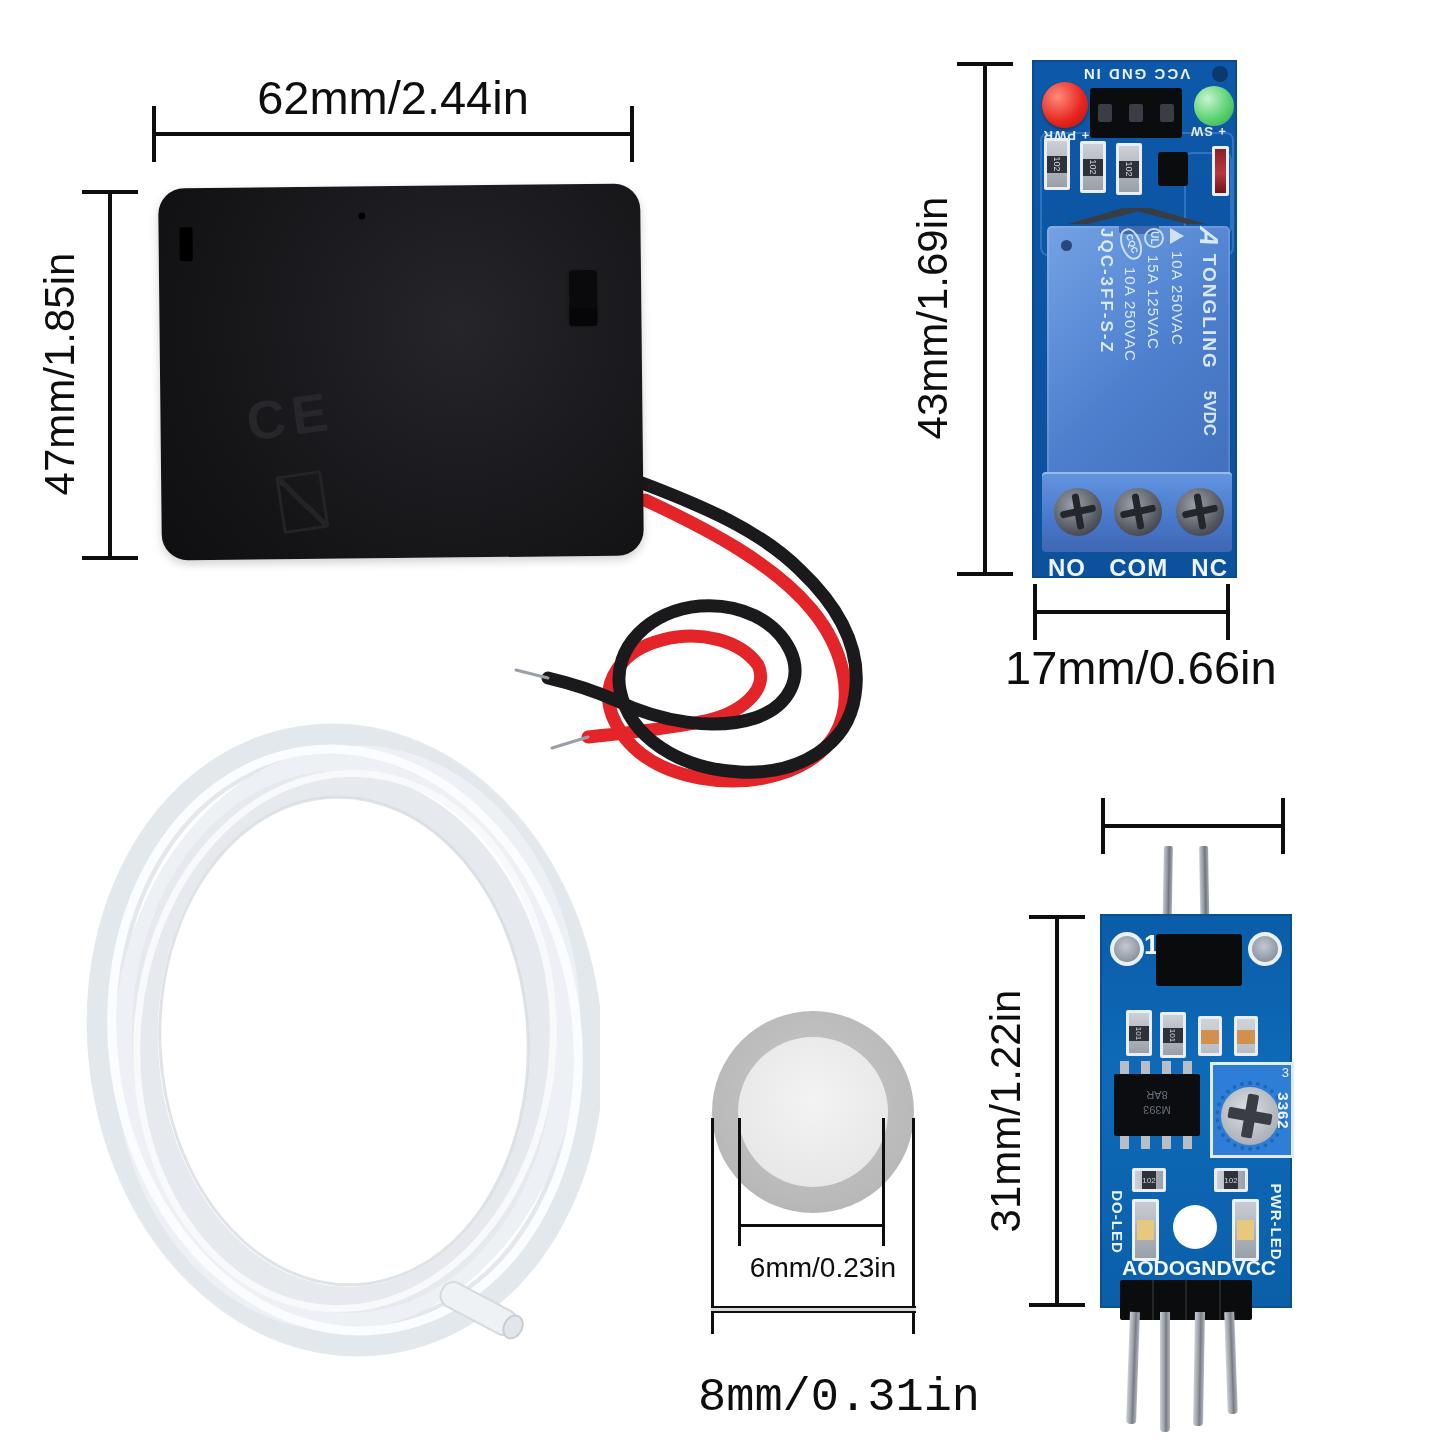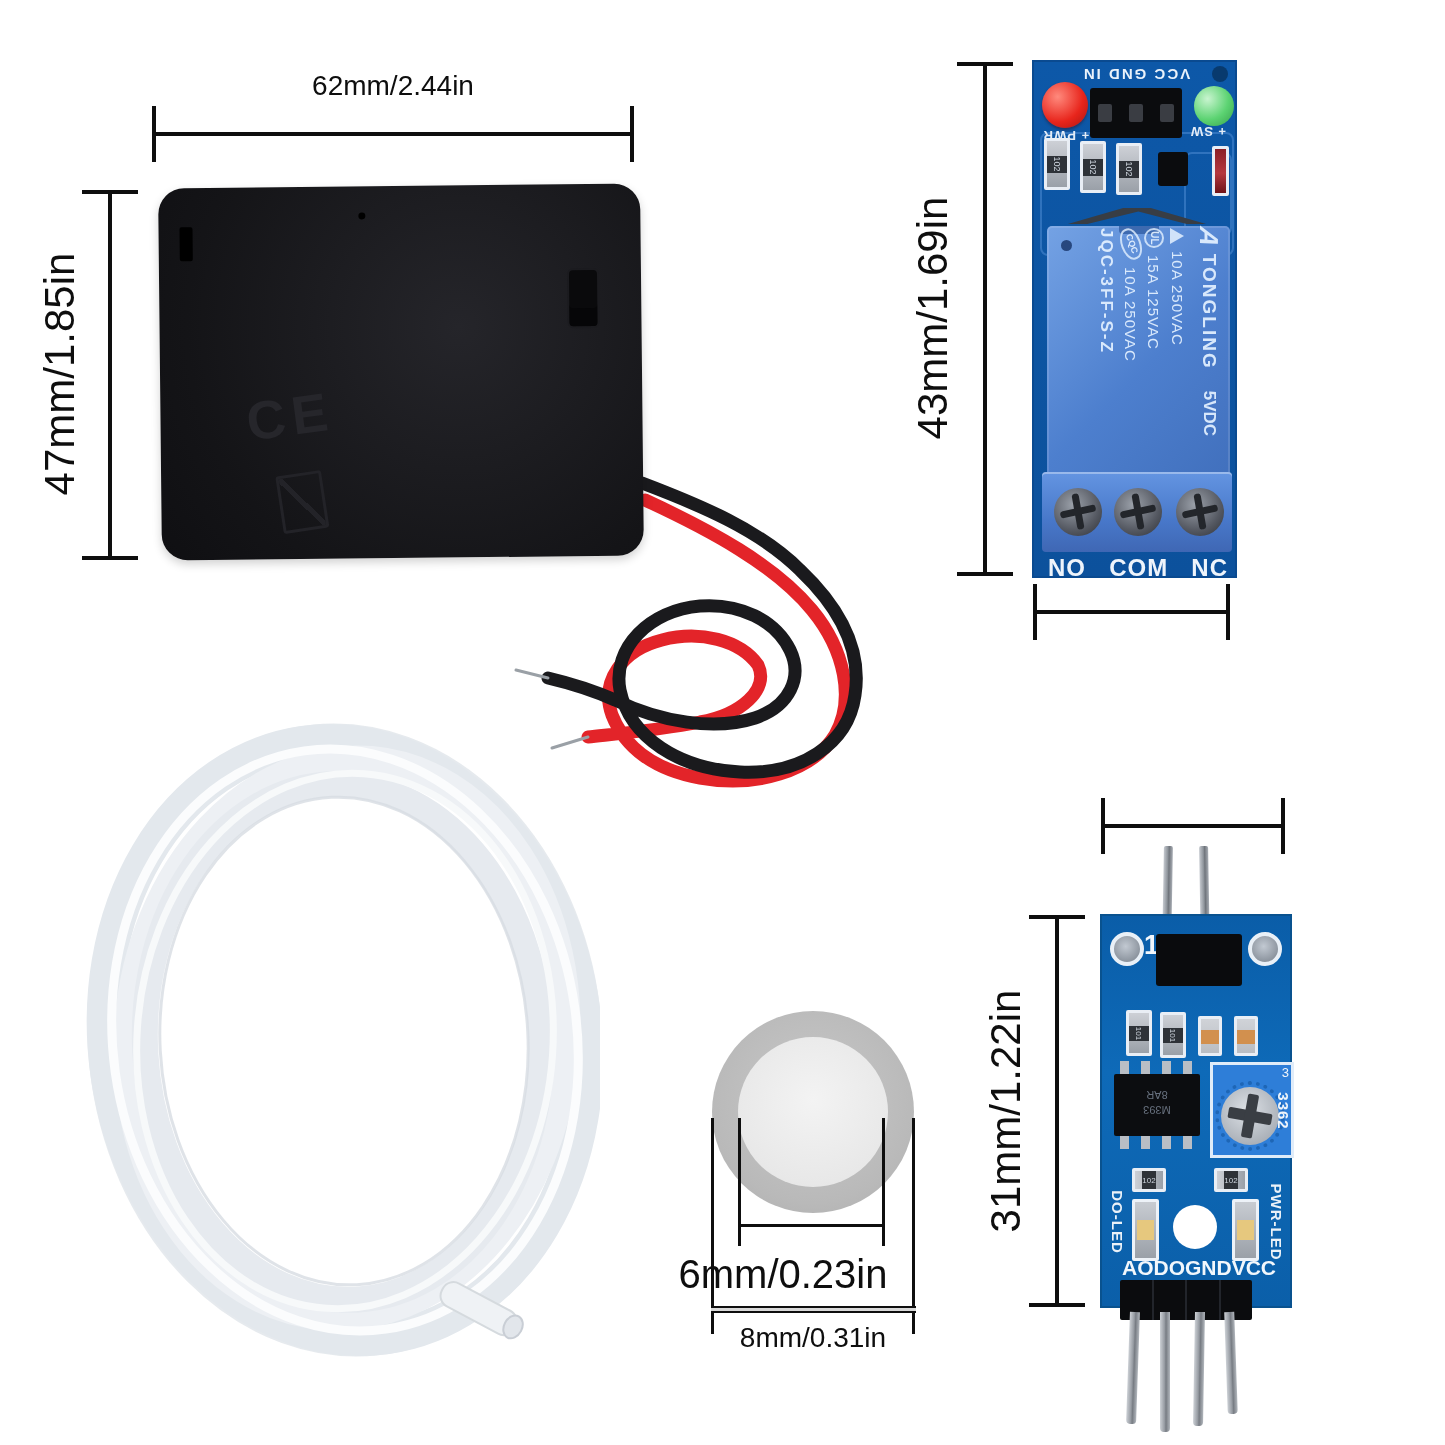--- a/index.html
+++ b/index.html
@@ -1,21 +1,21 @@
 <!DOCTYPE html>
 <html><head>
 <meta charset="utf-8">
 <style>
   html,body{margin:0;padding:0;background:#fff;}
   #canvas{position:relative;width:1445px;height:1445px;background:#fff;overflow:hidden;
           font-family:"Liberation Sans",sans-serif;color:#111;}
   .abs{position:absolute;}
   
   .dline{position:absolute;background:#0e0e0e;}
-  .dlabel{position:absolute;font-size:28px;color:#0e0e0e;white-space:nowrap;text-align:center;}
+  .dlabel{position:absolute;font-size:47px;color:#0e0e0e;white-space:nowrap;text-align:center;}
   .vlabel{position:absolute;font-size:42px;color:#0e0e0e;white-space:nowrap;
           transform:translate(-50%,-50%) rotate(-90deg);}
   
   #bat-box{left:160px;top:186px;width:482px;height:372px;border-radius:26px;
            background:radial-gradient(circle at 62% 38%,#25252a,#141417 72%,#0f0f12);
            transform:rotate(-.6deg);box-shadow:0 4px 10px rgba(0,0,0,.18);}
   #bat-slot{left:21px;top:39px;width:13px;height:34px;background:#000;border-radius:2px;}
   #bat-dot{left:200px;top:26px;width:7px;height:7px;border-radius:50%;background:#000;}
   #bat-switch{left:410px;top:86px;width:28px;height:56px;background:#0a0a0c;border-radius:4px;
               box-shadow:inset 0 -18px 0 #060608,0 0 0 2px #1b1b1f;}
@@ -175,20 +175,21 @@
   </div>
 
   <div class="dline" style="left:983px;top:62px;width:4px;height:514px;"></div>
   <div class="dline" style="left:957px;top:62px;width:56px;height:4px;"></div>
   <div class="dline" style="left:957px;top:572px;width:56px;height:4px;"></div>
   <div class="vlabel" style="left:933px;top:318px;">43mm/1.69in</div>
 
   <div class="dline" style="left:1033px;top:610px;width:197px;height:4px;"></div>
   <div class="dline" style="left:1033px;top:584px;width:4px;height:56px;"></div>
   <div class="dline" style="left:1226px;top:584px;width:4px;height:56px;"></div>
+  <div class="dlabel" style="left:1005px;top:640px;width:255px;">17mm/0.66in</div>
 
   <div class="abs" id="relay-pcb">
     <div class="trace" style="left:6px;top:70px;width:190px;height:120px;"></div>
     <div class="trace" style="left:150px;top:90px;width:44px;height:80px;"></div>
     <div class="abs" id="relay-hole"></div>
     <div class="abs" id="relay-hdr-label">VCC GND IN</div>
     <div class="abs" id="relay-header">
       <span class="pinpad"></span>
       <span class="pinpad"></span>
       <span class="pinpad"></span>
@@ -282,23 +283,23 @@
   </svg>
 
   <div class="abs" id="disc-outer"></div>
   <div class="abs" id="disc-inner"></div>
 
   <div class="dline" style="left:738px;top:1118px;width:3px;height:128px;"></div>
   <div class="dline" style="left:882px;top:1118px;width:3px;height:128px;"></div>
   <div class="dline" style="left:738px;top:1224px;width:147px;height:3px;"></div>
   <div class="dline" style="left:711px;top:1118px;width:3px;height:216px;"></div>
   <div class="dline" style="left:912px;top:1118px;width:3px;height:216px;"></div>
-  <div class="dlabel" style="left:677px;top:1252px;width:212px;font-size:40px;">6mm/0.23in</div>
+  <div class="dlabel" style="left:717px;top:1252px;width:212px;font-size:28px;">6mm/0.23in</div>
   <div class="abs" id="d8-line"></div>
-  <div class="dlabel" style="left:698px;top:1322px;width:230px;">8mm/0.31in</div>
+  <div class="dlabel" style="left:698px;top:1371px;width:230px;font-family:Liberation Mono, monospace;">8mm/0.31in</div>
 
   <div class="dline" style="left:1101px;top:824px;width:184px;height:4px;"></div>
   <div class="dline" style="left:1101px;top:798px;width:4px;height:56px;"></div>
   <div class="dline" style="left:1281px;top:798px;width:4px;height:56px;"></div>
 
   <div class="dline" style="left:1055px;top:915px;width:4px;height:392px;"></div>
   <div class="dline" style="left:1029px;top:915px;width:56px;height:4px;"></div>
   <div class="dline" style="left:1029px;top:1303px;width:56px;height:4px;"></div>
   <div class="vlabel" style="left:1006px;top:1111px;">31mm/1.22in</div>
 

